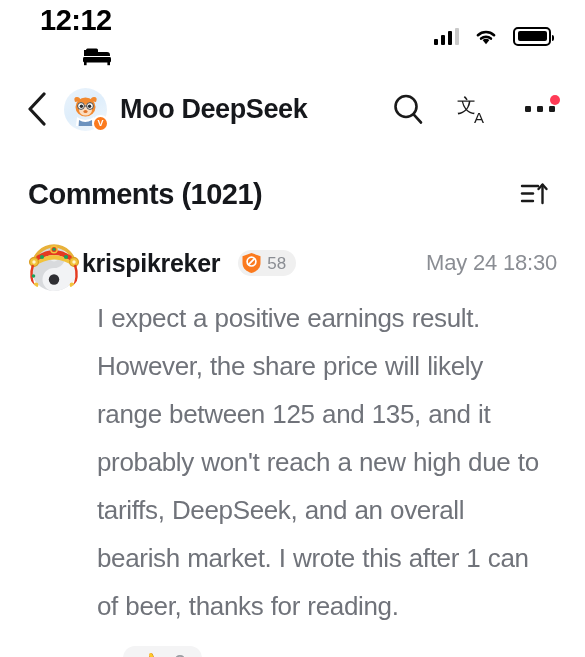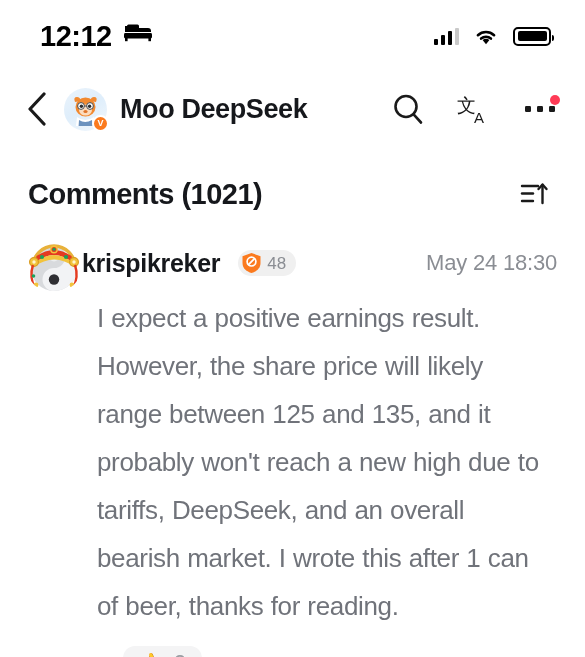--- a/index.html
+++ b/index.html
@@ -10,21 +10,21 @@
     -webkit-font-smoothing:antialiased;
     overflow:hidden;
   }
 
   
   .status-bar{
     height:72px;
     display:flex; align-items:center; justify-content:space-between;
     padding:0 34px 0 40px;
   }
-  .status-left{ display:flex; align-items:flex-start; gap:11px; }
+  .status-left{ display:flex; align-items:flex-end; gap:11px;flex-direction:column; }
   .status-time{
     font-size:29px; font-weight:700; color:#000;
     letter-spacing:-0.5px; line-height:1;
   }
   .bed-icon{ display:block; }
   .status-right{ display:flex; align-items:center; gap:14px; }
   .signal{ display:flex; align-items:flex-end; gap:2.5px; height:17px; }
   .signal i{ display:block; width:4.5px; background:#000; border-radius:1px; }
   .signal i:nth-child(1){ height:6px; }
   .signal i:nth-child(2){ height:10px; }
@@ -261,21 +261,21 @@
     </div>
 
     <div class="user-meta">
       <div class="username">krispikreker</div>
       <div class="level-pill">
         <svg class="shield" viewBox="0 0 21 22">
           <path d="M10.5 1 L19.5 4.2 V11 c0 5.5 -4.2 8.6 -9 10 C5.7 19.6 1.5 16.5 1.5 11 V4.2 Z" fill="#fb7a1e"></path>
           <circle cx="10.5" cy="9.6" r="4.4" fill="none" stroke="#fff" stroke-width="1.7"></circle>
           <path d="M7.5 12.6 L13.5 6.6" stroke="#fff" stroke-width="1.7" stroke-linecap="round"></path>
         </svg>
-        <span class="level-num">48</span>
+        <span class="level-num">58</span>
       </div>
       <div class="timestamp">May 24 18:30</div>
     </div>
   </div>
 
   <div class="comment-body">I expect a positive earnings result. However, the share price will likely range between 125 and 135, and it probably won't reach a new high due to tariffs, DeepSeek, and an overall bearish market. I wrote this after 1 can of beer, thanks for reading.</div>
 
   <div class="reaction-row">
     <div class="reaction-pill">
       <span class="reaction-emoji">👍</span>

